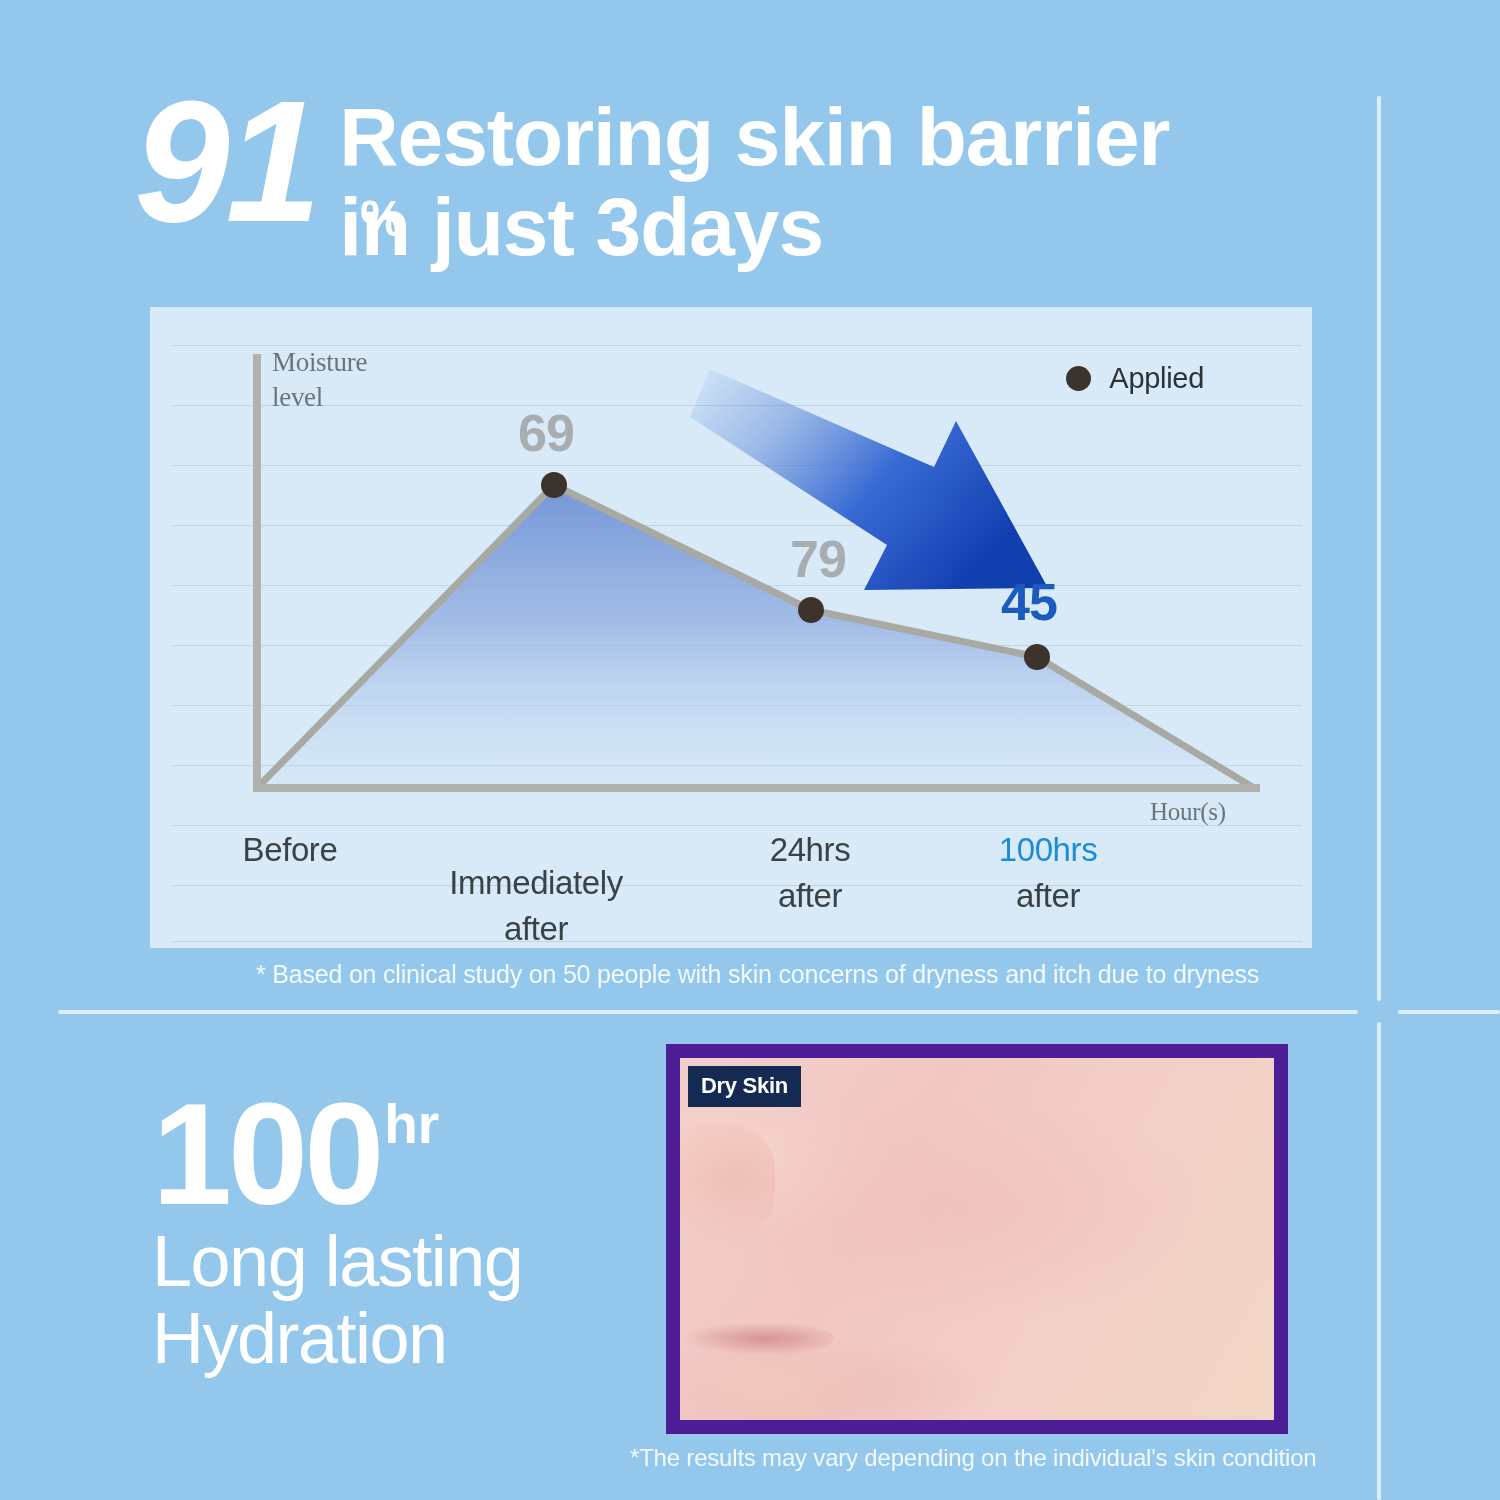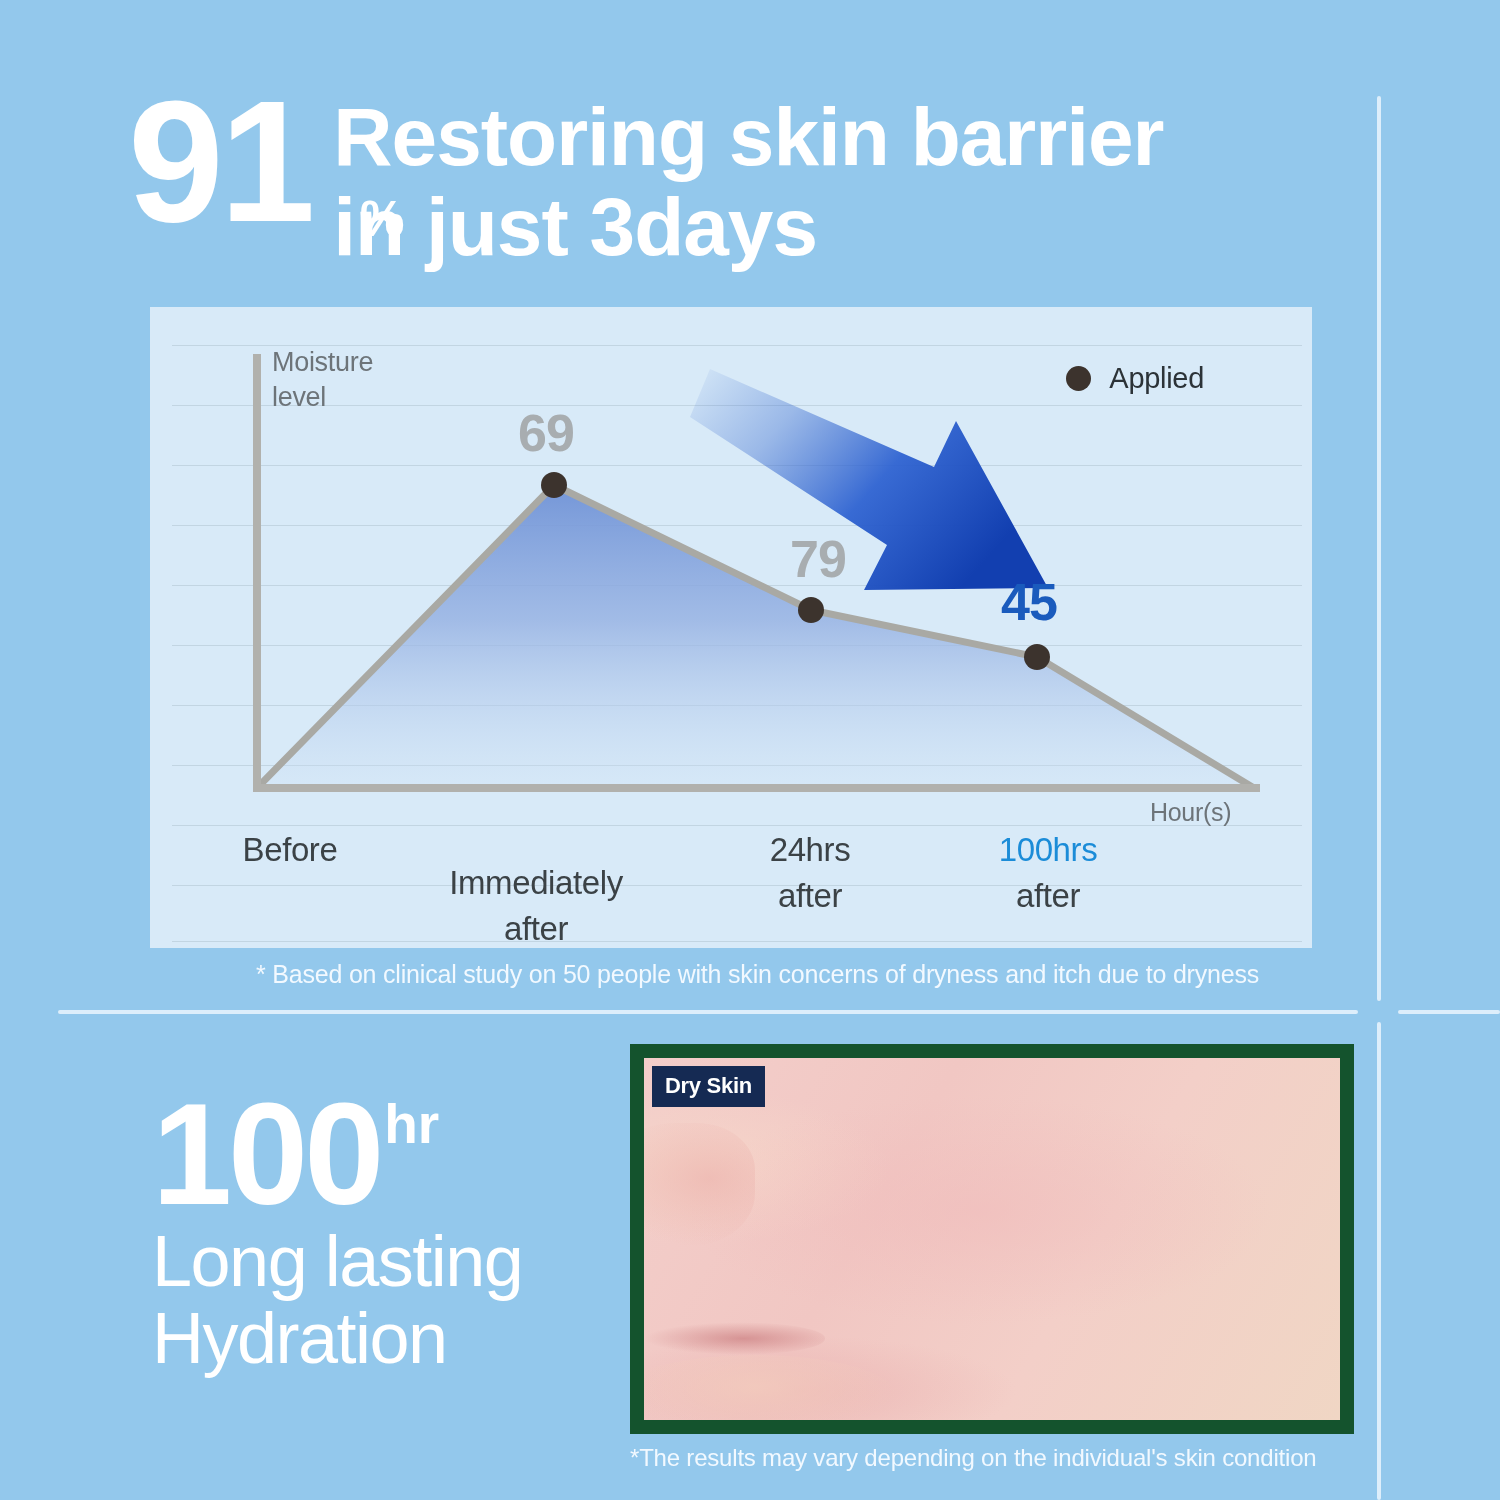--- a/index.html
+++ b/index.html
@@ -43,20 +43,22 @@
     top: 82px;
     width: 1240px;
     color: #ffffff;
   }
   .headline-row { display: flex; align-items: flex-start; }
   .big-number {
     font-size: 172px;
     line-height: 0.92;
     font-weight: 700;
     letter-spacing: -4px;
+    margin-left: 6px;
+    font-style: italic;
   }
   .headline-text-wrap {
     display: flex;
     flex-direction: column;
     margin-left: 22px;
     padding-top: 14px;
   }
   .headline-l1 {
     font-size: 82px;
     font-weight: 700;
@@ -97,20 +99,21 @@
     width: 1162px;
     height: 641px;
   }
 
   .axis-label {
     position: absolute;
     color: #6d7479;
     font-size: 27px;
     line-height: 1.28;
     letter-spacing: -0.3px;
+    font-family: Liberation Serif, serif;
   }
   .axis-label.moisture { left: 122px; top: 38px; }
   .axis-label.hours { left: 1000px; top: 489px; font-size: 25px; }
 
   .legend {
     position: absolute;
     right: 108px;
     top: 55px;
     display: flex;
     align-items: center;
@@ -202,25 +205,25 @@
     font-weight: 400;
     line-height: 1.08;
     letter-spacing: -1.5px;
     white-space: nowrap;
   }
   .bl-l1 { margin-top: 4px; }
 
   
   .photos {
     position: absolute;
-    left: 630px;
+    left: 666px;
     top: 1044px;
-    width: 724px;
+    width: 622px;
     height: 390px;
-    background: #14532d;
+    background: #4c1d95;
     padding: 14px;
     box-sizing: border-box;
   }
   .photo-row { display: flex; height: 100%; gap: 6px; }
   .photo {
     position: relative;
     flex: 1;
     overflow: hidden;
   }
   .skin-dry {

